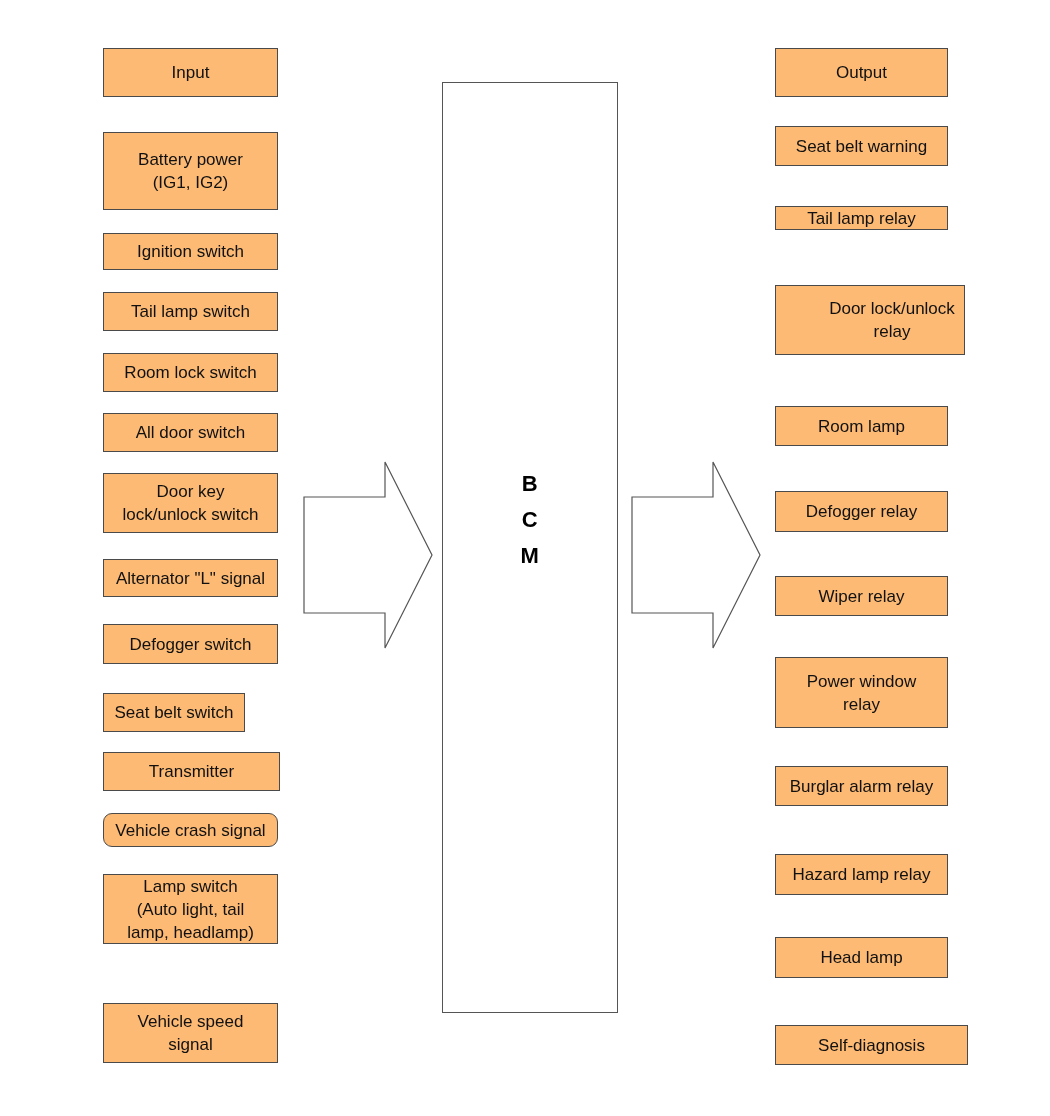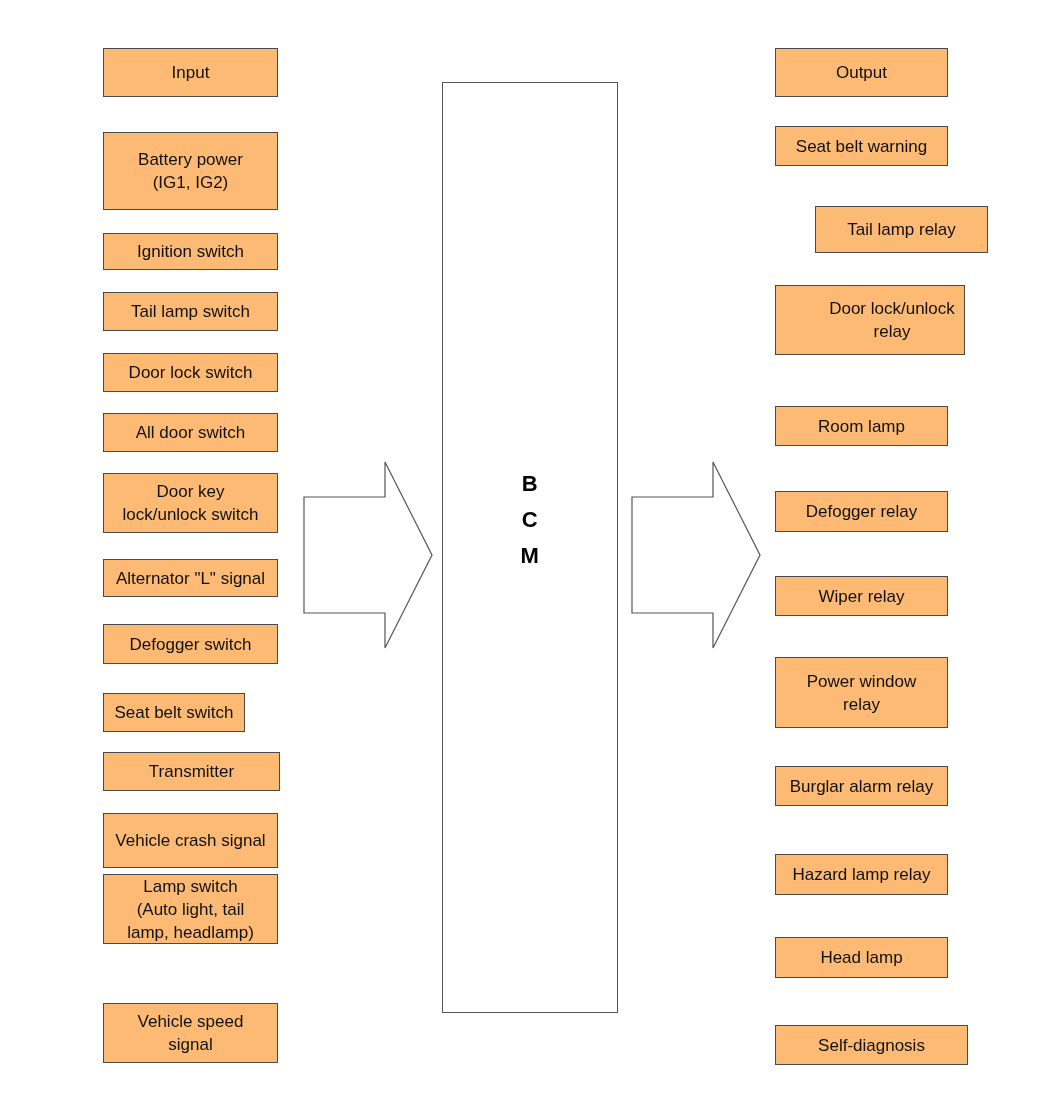--- a/index.html
+++ b/index.html
@@ -67,29 +67,29 @@
 <body>
 
 <div id="canvas">
 
   <div id="left-column">
       <div class="node header" style="left: 103px; top: 48px; width: 175px; height: 49px;">Input</div>
       <div class="node" style="left: 103px; top: 132px; width: 175px; height: 78px;">Battery power
 (IG1, IG2)</div>
       <div class="node" style="left: 103px; top: 233px; width: 175px; height: 37px;">Ignition switch</div>
       <div class="node" style="left: 103px; top: 292px; width: 175px; height: 39px;">Tail lamp switch</div>
-      <div class="node" style="left: 103px; top: 353px; width: 175px; height: 39px;">Door lock switch</div>
+      <div class="node" style="left: 103px; top: 353px; width: 175px; height: 39px;">Room lock switch</div>
       <div class="node" style="left: 103px; top: 413px; width: 175px; height: 39px;">All door switch</div>
       <div class="node" style="left: 103px; top: 473px; width: 175px; height: 60px;">Door key
 lock/unlock switch</div>
       <div class="node" style="left: 103px; top: 559px; width: 175px; height: 38px;">Alternator "L" signal</div>
       <div class="node" style="left: 103px; top: 624px; width: 175px; height: 40px;">Defogger switch</div>
       <div class="node" style="left: 103px; top: 669px; width: 142px; height: 39px; margin-top: 24px;">Seat belt switch</div>
       <div class="node" style="left: 103px; top: 752px; width: 177px; height: 39px;">Transmitter</div>
-      <div class="node" style="left: 103px; top: 813px; width: 175px; height: 55px;">Vehicle crash signal</div>
+      <div class="node" style="left: 103px; top: 813px; width: 175px; height: 34px; border-radius: 9px;">Vehicle crash signal</div>
       <div class="node" style="left: 103px; top: 874px; width: 175px; height: 70px;">Lamp switch
 (Auto light, tail
 lamp, headlamp)</div>
       <div class="node" style="left: 103px; top: 1003px; width: 175px; height: 60px;">Vehicle speed
 signal</div>
     </div>
 
   <div id="bcm-box" style="left: 442px; top: 82px; width: 176px; height: 931px;"></div>
   <div id="bcm-label" style="left: 442px; top: 466px; width: 176px;">B
 C
@@ -100,21 +100,21 @@
         <polygon points="0,35 81,35 81,0 128,93 81,186 81,151 0,151" class="arrow-shape"></polygon>
       </svg>
       <svg class="arrow-svg" width="128" height="186" viewBox="0 0 128 186" style="left: 632px; top: 462px;">
         <polygon points="0,35 81,35 81,0 128,93 81,186 81,151 0,151" class="arrow-shape"></polygon>
       </svg>
     </div>
 
   <div id="right-column">
       <div class="node header" style="left: 775px; top: 48px; width: 173px; height: 49px;">Output</div>
       <div class="node" style="left: 775px; top: 126px; width: 173px; height: 40px;">Seat belt warning</div>
-      <div class="node" style="left: 815px; top: 206px; width: 173px; height: 47px;">Tail lamp relay</div>
+      <div class="node" style="left: 775px; top: 206px; width: 173px; height: 24px;">Tail lamp relay</div>
       <div class="node" style="left: 775px; top: 285px; width: 190px; height: 70px; padding-left: 48px;">Door lock/unlock
 relay</div>
       <div class="node" style="left: 775px; top: 406px; width: 173px; height: 40px;">Room lamp</div>
       <div class="node" style="left: 775px; top: 491px; width: 173px; height: 41px;">Defogger relay</div>
       <div class="node" style="left: 775px; top: 576px; width: 173px; height: 40px;">Wiper relay</div>
       <div class="node" style="left: 775px; top: 657px; width: 173px; height: 71px;">Power window
 relay</div>
       <div class="node" style="left: 775px; top: 766px; width: 173px; height: 40px;">Burglar alarm relay</div>
       <div class="node" style="left: 775px; top: 854px; width: 173px; height: 41px;">Hazard lamp relay</div>
       <div class="node" style="left: 775px; top: 937px; width: 173px; height: 41px;">Head lamp</div>

